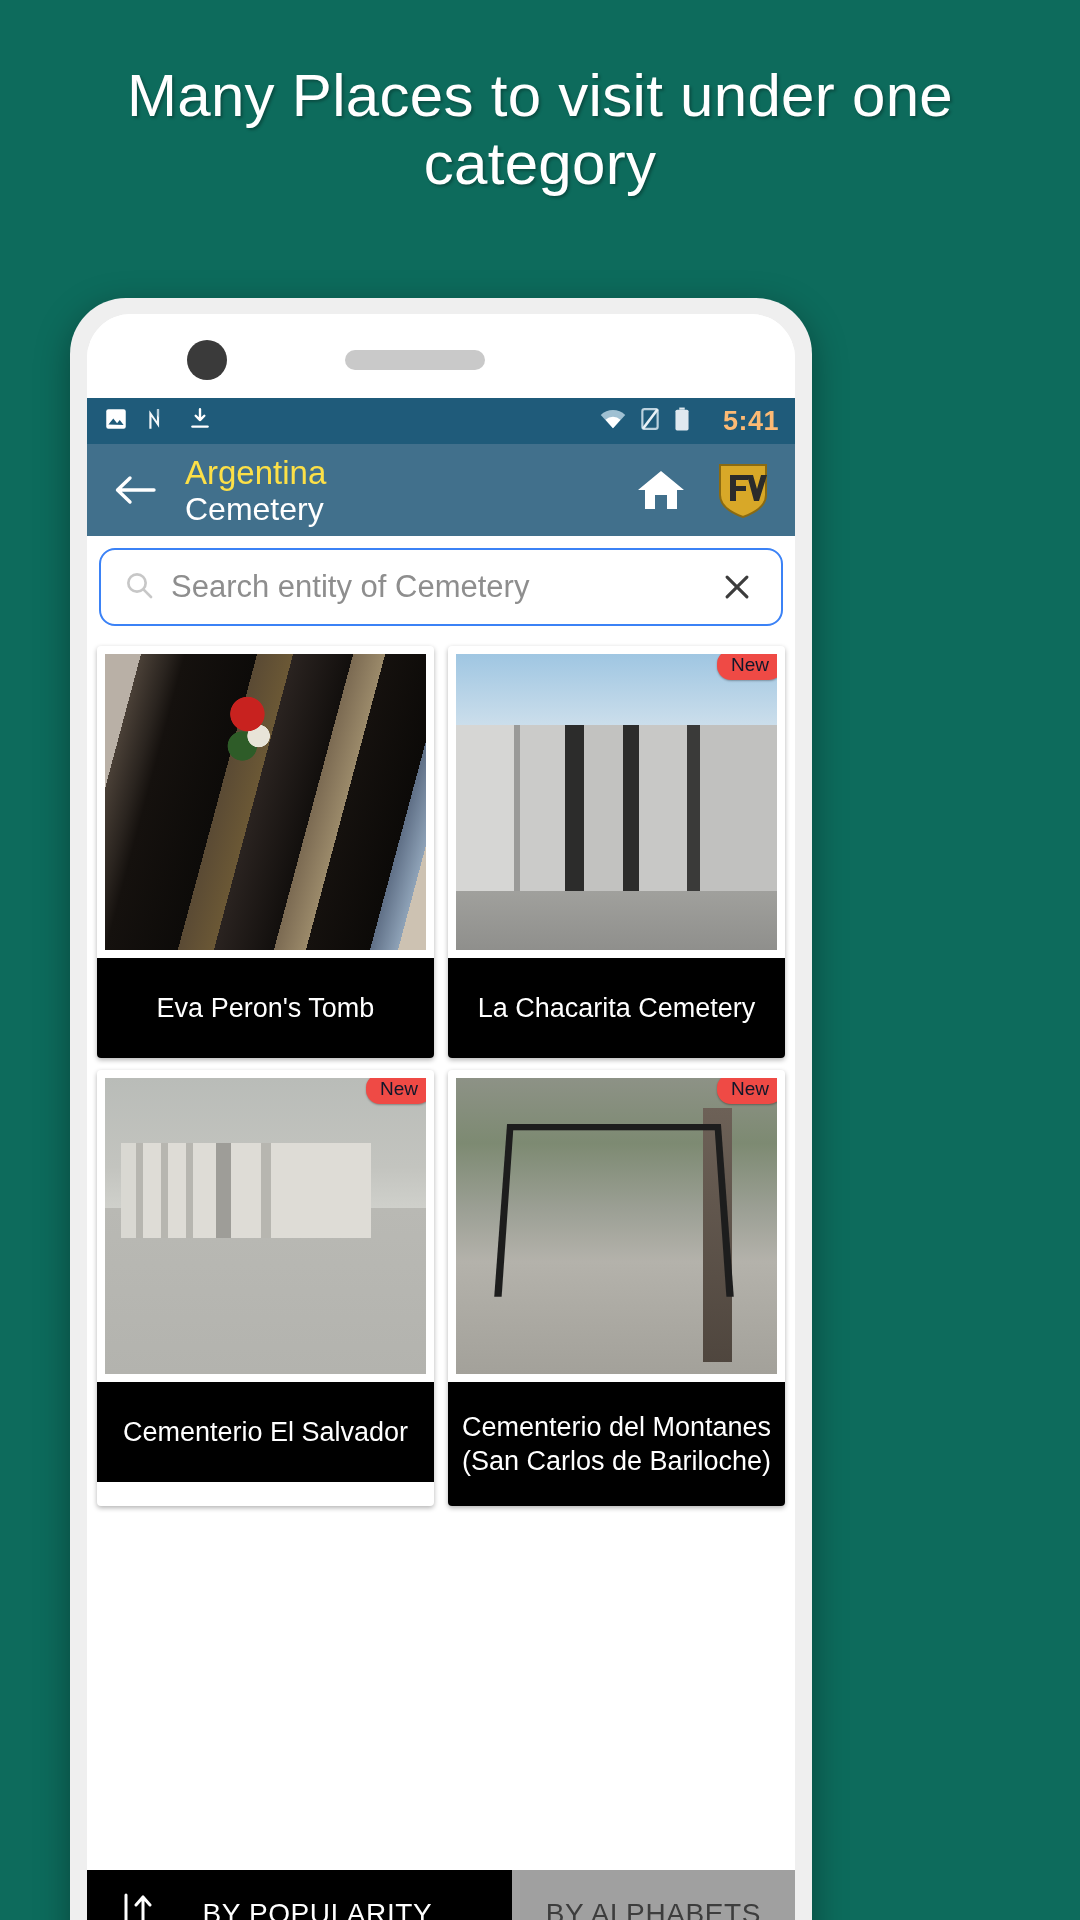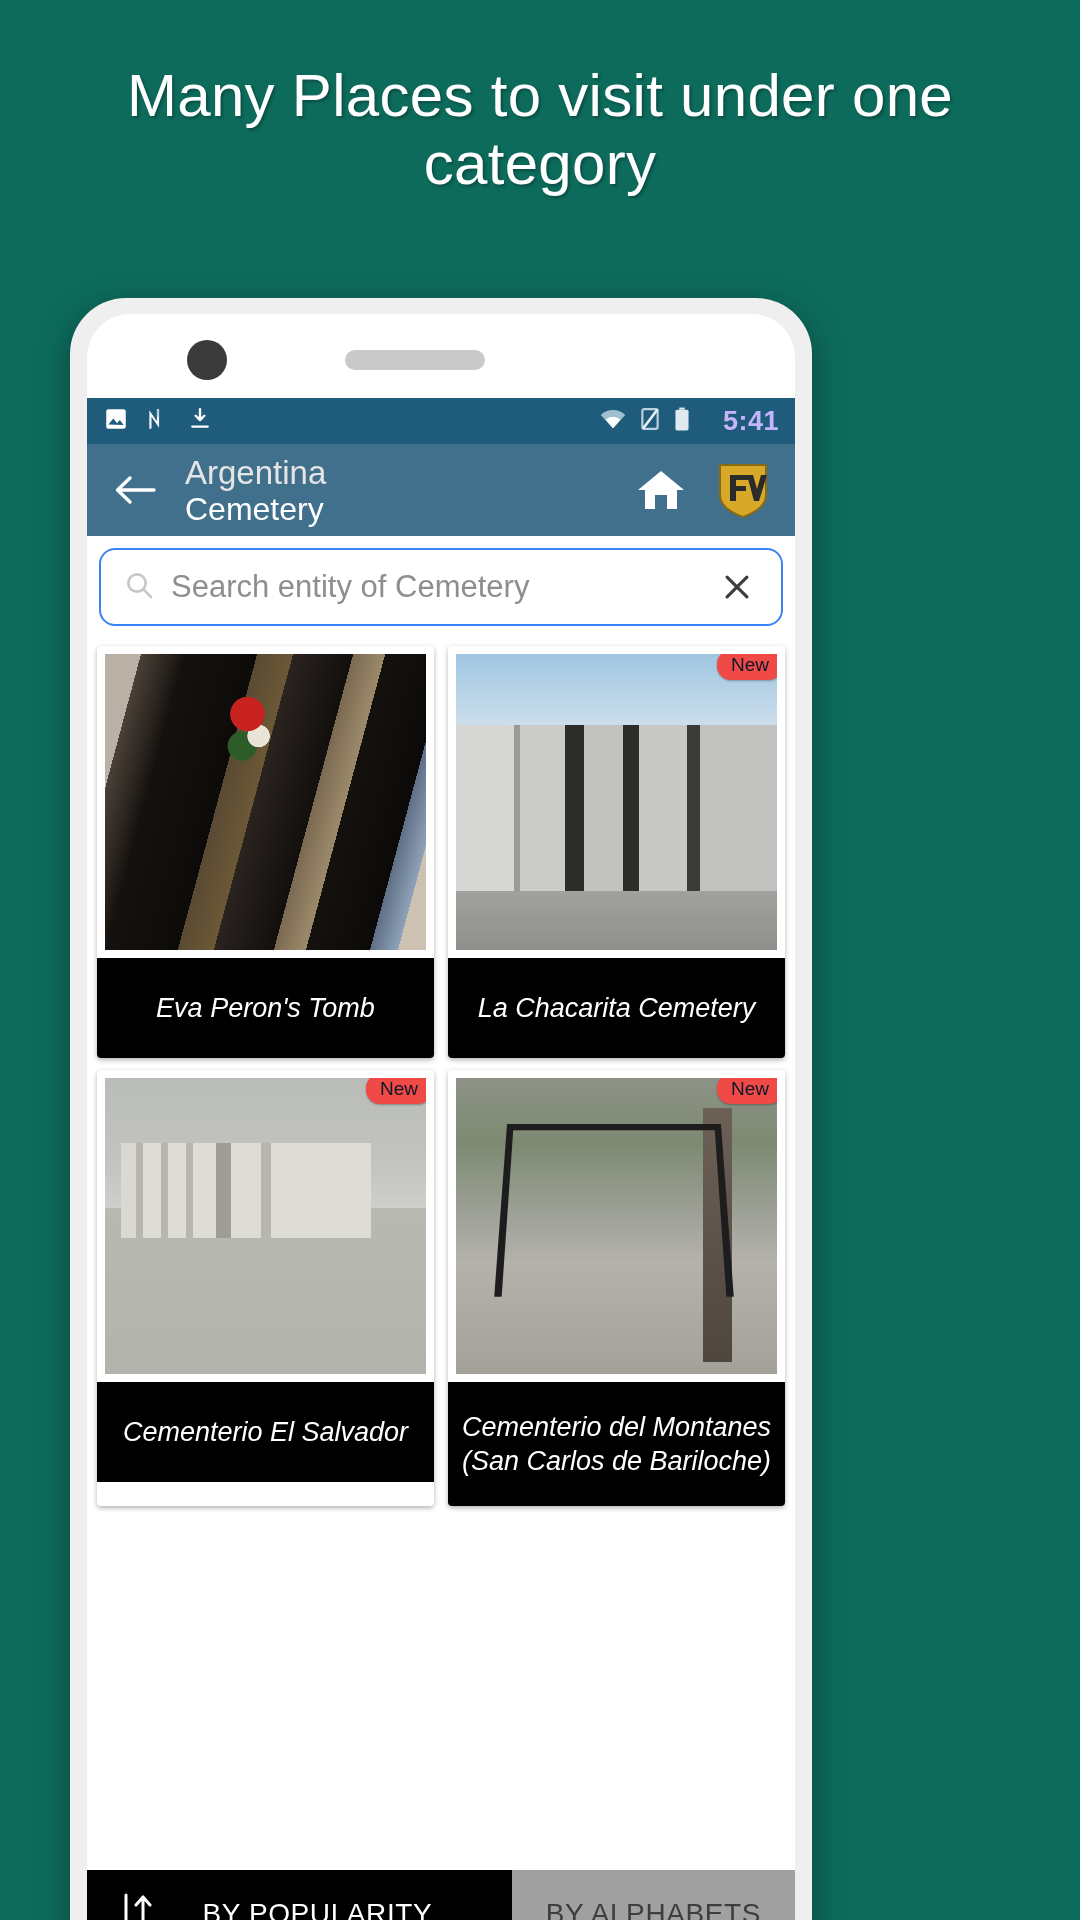--- a/index.html
+++ b/index.html
@@ -80,21 +80,21 @@
     align-items: center;
     padding: 0 16px;
     color: #ffffff;
   }
   .status-left { display: flex; align-items: center; gap: 16px; }
   .status-right { margin-left: auto; display: flex; align-items: center; gap: 12px; }
   .sb-icon { display: block; }
   .status-time {
     font-size: 27px;
     font-weight: 700;
-    color: #c4b5fd;
+    color: #fdba74;
     letter-spacing: 0.5px;
     margin-left: 20px;
   }
 
   
   .app-bar {
     height: 92px;
     background: #41708c;
     display: flex;
     align-items: center;
@@ -107,21 +107,21 @@
     flex: 0 0 auto;
   }
   .titles {
     margin-left: 22px;
     display: flex;
     flex-direction: column;
     justify-content: center;
     flex: 1 1 auto;
   }
   .title-main {
-    color: #e5e5e5;
+    color: #fde047;
     font-size: 33px;
     line-height: 38px;
     font-weight: 400;
   }
   .title-sub {
     color: #ffffff;
     font-size: 32px;
     line-height: 34px;
     font-weight: 400;
   }
@@ -198,21 +198,20 @@
     color: #ffffff;
     min-height: 100px;
     margin-top: 8px;
     display: flex;
     align-items: center;
     justify-content: center;
     text-align: center;
     padding: 28px 12px;
     font-size: 27px;
     line-height: 34px;
-    font-style: italic;
   }
 
   
   .sort-bar {
     position: absolute;
     left: 0; bottom: 0;
     width: 708px;
     height: 88px;
     display: flex;
     align-items: stretch;

